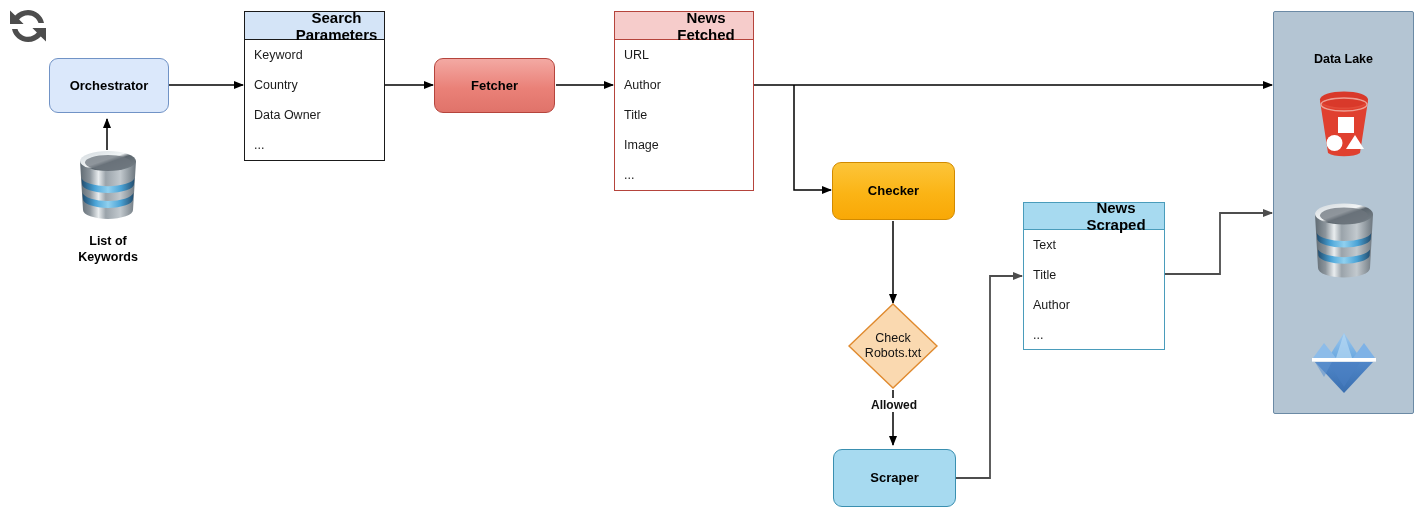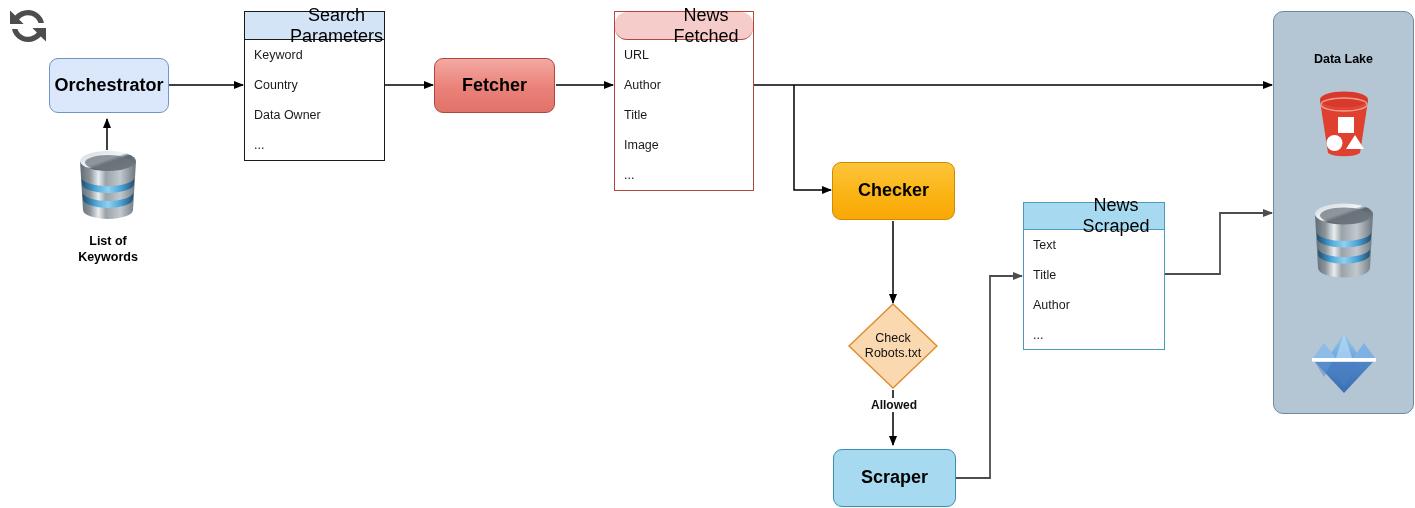--- a/index.html
+++ b/index.html
@@ -31,21 +31,21 @@
     position: absolute;
     box-sizing: border-box;
   }
   
   .proc {
     display: flex;
     align-items: center;
     justify-content: center;
     border-radius: 9px;
     font-weight: bold;
-    font-size: 18px;
+    font-size: 13px;
     color: #000000;
     text-align: center;
     line-height: 1.2;
   }
   .proc-orchestrator {
     background: #dbe8fb;
     border: 1.3px solid #7193c6;
   }
   .proc-fetcher {
     background: linear-gradient(180deg, #f3a9a3 0%, #ea8178 55%, #e0736a 100%);
@@ -59,42 +59,42 @@
   .proc-scraper {
     background: #a7daf0;
     border: 1.3px solid #3a8fb0;
   }
   
   .table {
     background: #ffffff;
     box-sizing: border-box;
   }
   .table .thead {
-    font-weight: normal;
-    font-size: 18px;
+    font-weight: bold;
+    font-size: 15px;
     text-align: center;
     color: #000000;
     box-sizing: border-box;
     display: flex;
     align-items: center;
     justify-content: center;
     padding-left: 44px;
   }
   .table .trow {
     font-size: 12.5px;
     color: #1a1a1a;
     padding-left: 9px;
     display: flex;
     align-items: center;
     box-sizing: border-box;
   }
   .tbl-search { border: 1.3px solid #1a1a1a; }
   .tbl-search .thead { background: #d4e4f7; border-bottom: 1.3px solid #1a1a1a; }
   .tbl-fetched { border: 1.3px solid #b5443c; }
-  .tbl-fetched .thead { background: #f6cccb; border-bottom: 1.3px solid #b5443c; border-radius: 12px; }
+  .tbl-fetched .thead { background: #f6cccb; border-bottom: 1.3px solid #b5443c; }
   .tbl-scraped { border: 1.3px solid #4a9cbb; }
   .tbl-scraped .thead { background: #a7daf0; border-bottom: 1.3px solid #4a9cbb; }
   
   .diamond-wrap {
     display: flex;
     align-items: center;
     justify-content: center;
   }
   .diamond-shape {
     position: absolute;
@@ -106,21 +106,21 @@
     font-size: 12.5px;
     color: #111111;
     text-align: center;
     line-height: 1.22;
     z-index: 2;
   }
   
   .lake {
     background: #b4c5d3;
     border: 1.6px solid #6b8aa5;
-    border-radius: 10px;
+    border-radius: 2px;
   }
   .lake-title {
     position: absolute;
     width: 100%;
     text-align: center;
     font-weight: bold;
     font-size: 12.5px;
     color: #000000;
   }
   

